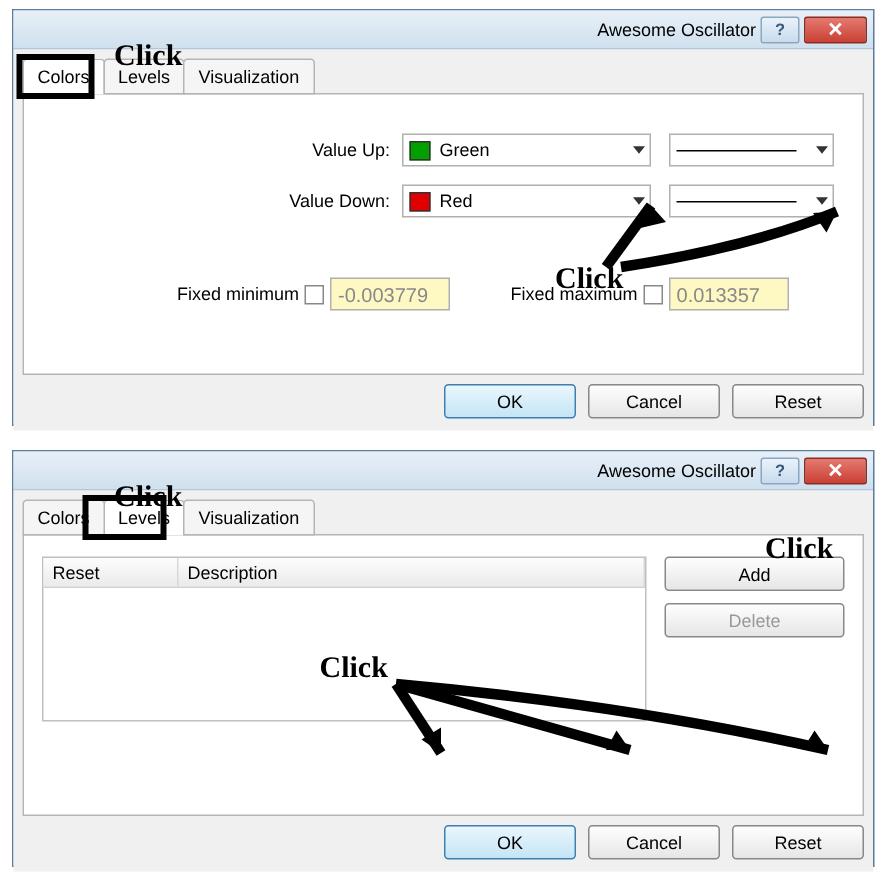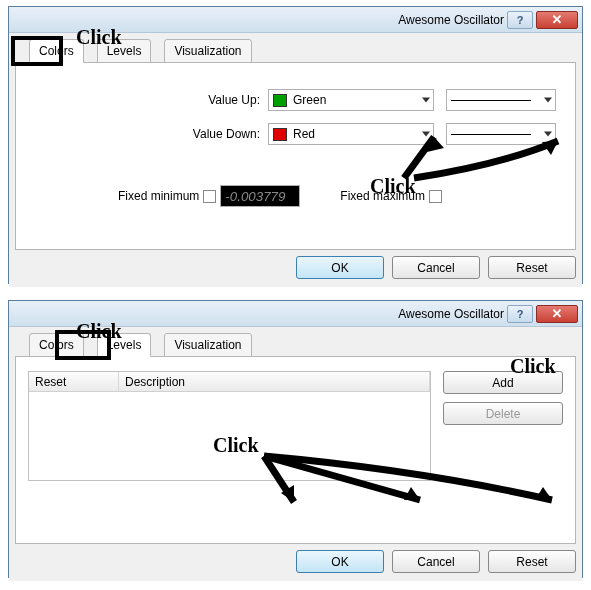--- a/index.html
+++ b/index.html
@@ -68,21 +68,20 @@
   }
   .tab {
     padding: 4px 9px;
     border: 1px solid #b5b5b5;
     background: #f5f5f5;
     margin-right: -1px;
     border-top-left-radius: 3px;
     border-top-right-radius: 3px;
     cursor: pointer;
     font-size: 12px;
-    margin-left: 14px;
   }
   .tab.active {
     background: #fff;
     border-bottom: 1px solid #fff;
   }
   .tabpanel {
     background: #fff;
     border: 1px solid #b5b5b5;
     padding: 14px 12px;
     position: relative;
@@ -125,25 +124,24 @@
     flex: 1;
     border-top: 1px solid #000;
     margin-right: 20px;
   }
   .linepreview.dashed {
     border-top-style: dashed;
   }
   .txt {
     height: 22px;
     border: 1px solid #b0b0b0;
-    background: #000000;
+    background: #fef9c3;
     padding: 0 4px;
     width: 80px;
     color: #888;
-    font-style: italic;
   }
   .chk {
     width: 13px; height: 13px;
     border: 1px solid #888;
     background: #fff;
     display: inline-block;
     margin: 0 4px;
   }
   .footer {
     display: flex;
@@ -256,20 +254,21 @@
       </div>
       <div style="height:28px;"></div>
       <div class="row">
         <span style="width:90px;"></span>
         <span>Fixed minimum</span>
         <span class="chk"></span>
         <input class="txt" readonly="" value="-0.003779" style="">
         <span style="width:40px;"></span>
         <span>Fixed maximum</span>
         <span class="chk"></span>
+        <input class="txt" readonly="" value="0.013357" style="">
       </div>
     </div>
     <div class="footer">
       <div class="btn primary">OK</div>
       <div class="btn">Cancel</div>
       <div class="btn">Reset</div>
     </div>
   </div>
 </div>
 

